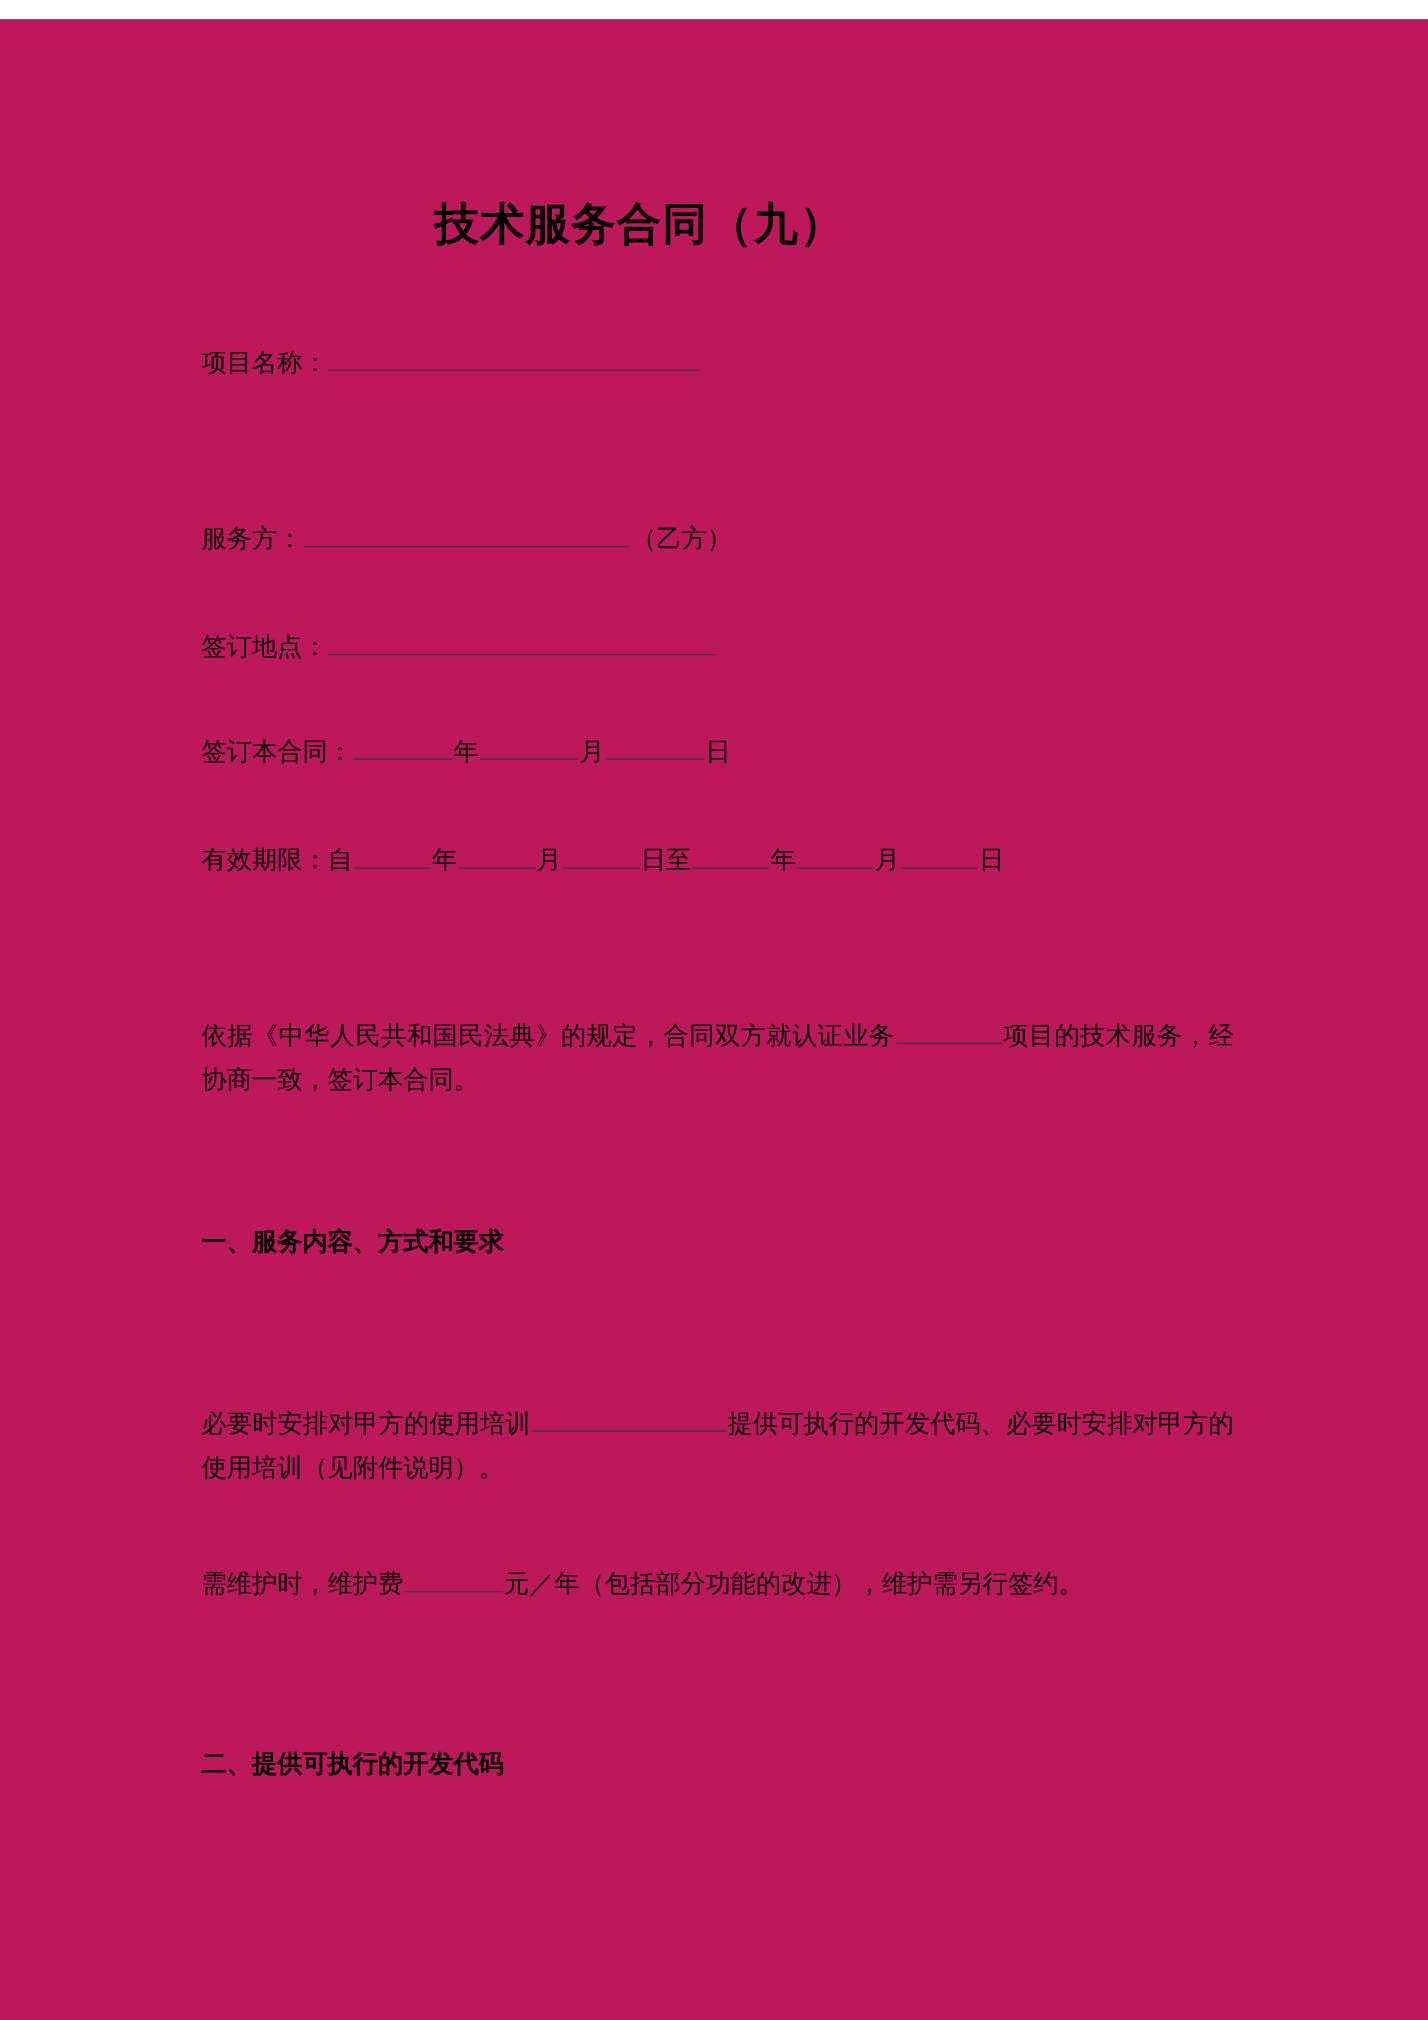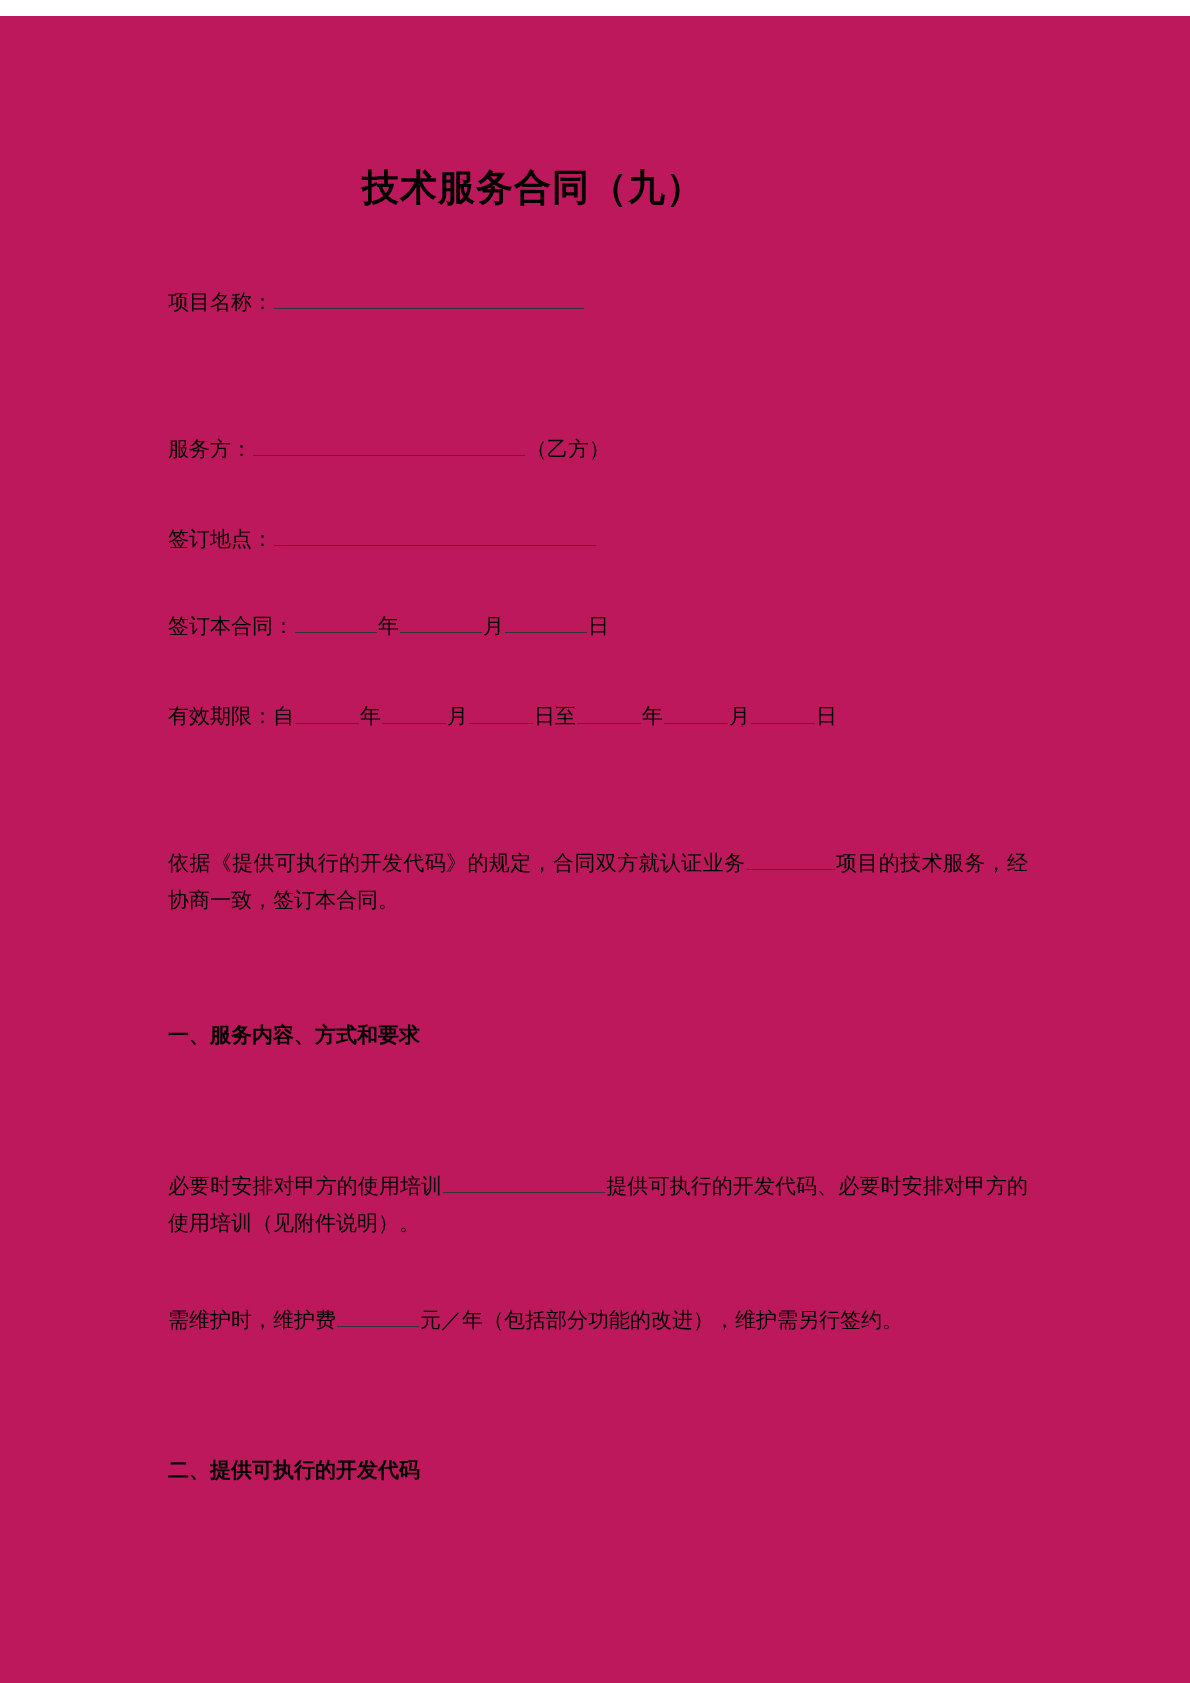--- a/index.html
+++ b/index.html
@@ -120,21 +120,21 @@
 
     <div class="sp-5"></div>
 
     <p class="field-line">
       <span>有效期限：</span><span>自</span><span class="blank b-ymd2"></span><span>年</span><span class="blank b-ymd2"></span><span>月</span><span class="blank b-ymd2"></span><span>日</span><span>至</span><span class="blank b-ymd2"></span><span>年</span><span class="blank b-ymd2"></span><span>月</span><span class="blank b-ymd2"></span><span>日</span>
     </p>
 
     <div class="sp-7"></div>
 
     <p class="para">
-      <span>依据《提供可执行的开发代码》的规定，合同双方就认证业务</span><span class="blank b-inline"></span><span>项目的技术服务，经协商一致，签订本合同。</span>
+      <span>依据《中华人民共和国民法典》的规定，合同双方就认证业务</span><span class="blank b-inline"></span><span>项目的技术服务，经协商一致，签订本合同。</span>
     </p>
 
     <div class="sp-8"></div>
 
     <p class="section-head">一、服务内容、方式和要求</p>
 
     <div class="sp-9"></div>
 
 
     <div class="sp-10"></div>

